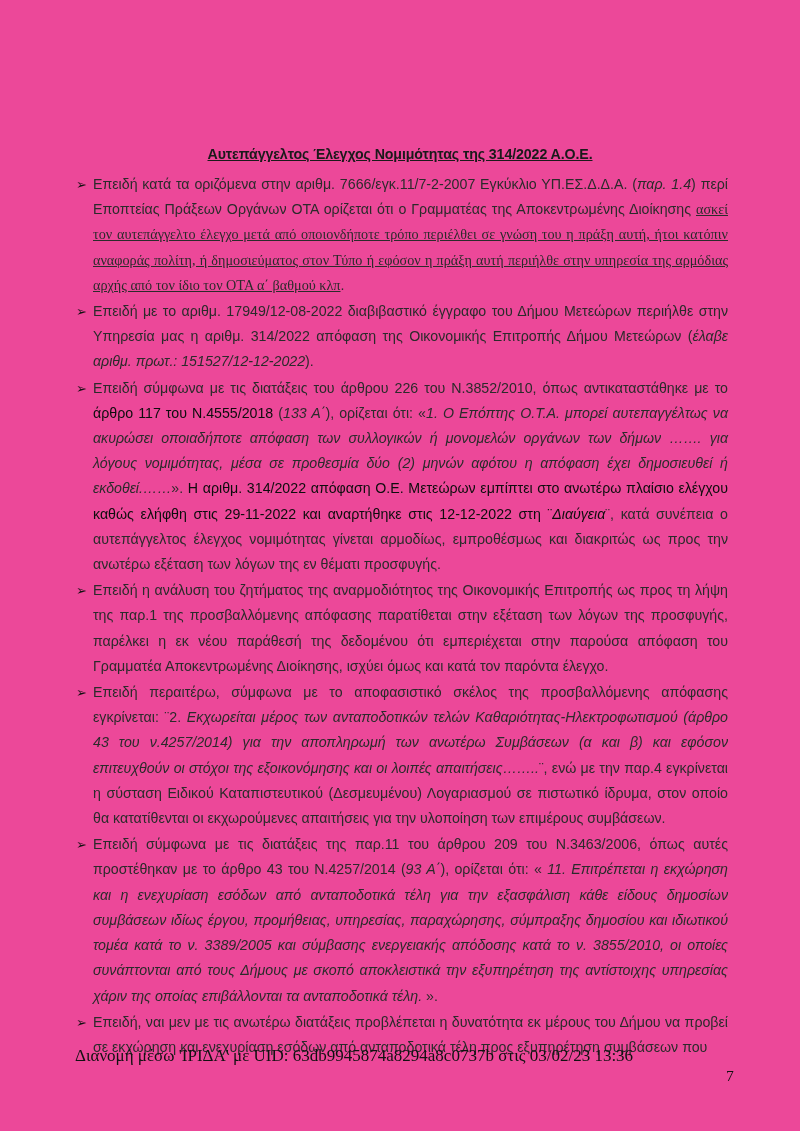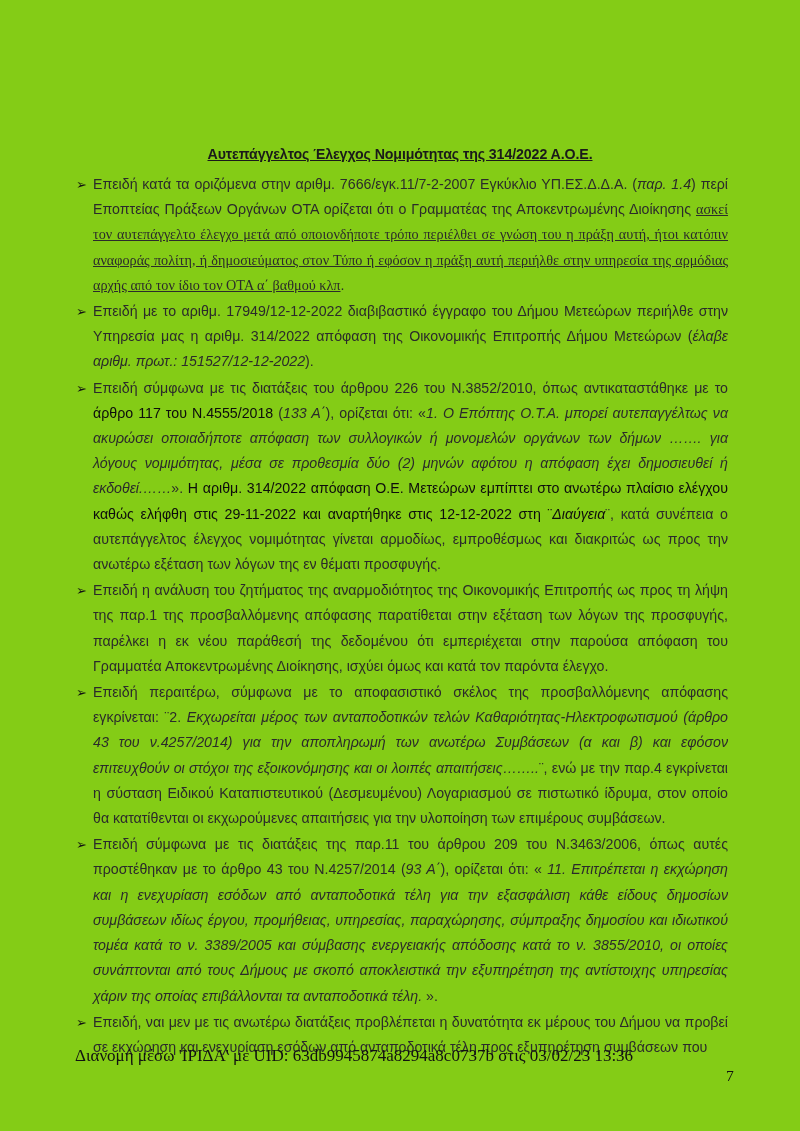--- a/index.html
+++ b/index.html
@@ -1,17 +1,17 @@
 <!DOCTYPE html>
 <html><head>
   <meta charset="utf-8">
   <style>
     html, body { margin: 0; padding: 0; background: #ffffff; }
     body { width: 800px; height: 1131px; position: relative; overflow: hidden; }
-    .page { position: absolute; left: 0; top: 0; width: 800px; height: 1131px; background: #84cc16; }
+    .page { position: absolute; left: 0; top: 0; width: 800px; height: 1131px; background: #ec4899; }
     .title {
       position: absolute; top: 146px; left: 0; width: 800px; text-align: center;
       font-family: "Liberation Sans", sans-serif; font-size: 14.2px; font-weight: bold;
       text-decoration: underline; color: #1a1a1a; letter-spacing: -0.1px;
     }
     .body {
       position: absolute; top: 172px; left: 76px; width: 652px;
       font-family: "Liberation Sans", sans-serif; font-size: 14.2px; line-height: 25.2px;
       color: #2b2b2b;
     }
@@ -38,21 +38,21 @@
 
   <div class="body">
 
     <p class="item">
       <span class="bullet">➢</span>
       <span>Επειδή κατά τα οριζόμενα στην αριθμ. 7666/εγκ.11/7-2-2007 Εγκύκλιο ΥΠ.ΕΣ.Δ.Δ.Α. (</span><span class="i">παρ. 1.4</span><span>) περί Εποπτείας Πράξεων Οργάνων ΟΤΑ ορίζεται ότι ο Γραμματέας της Αποκεντρωμένης Διοίκησης  </span><span class="u">ασκεί τον αυτεπάγγελτο έλεγχο μετά από οποιονδήποτε τρόπο περιέλθει σε γνώση του η πράξη αυτή, ήτοι κατόπιν αναφοράς πολίτη, ή δημοσιεύματος στον Τύπο ή εφόσον η πράξη αυτή περιήλθε στην υπηρεσία της αρμόδιας αρχής από τον ίδιο τον ΟΤΑ α΄ βαθμού κλπ</span><span>.</span>
     </p>
 
     <p class="item">
       <span class="bullet">➢</span>
-      <span>Επειδή  με το αριθμ. 17949/12-12-2022 διαβιβαστικό έγγραφο του Δήμου Μετεώρων περιήλθε στην Υπηρεσία μας η αριθμ. 314/2022 απόφαση της Οικονομικής Επιτροπής Δήμου Μετεώρων (</span><span class="i">έλαβε αριθμ. πρωτ.: 151527/12-12-2022</span><span>).</span>
+      <span>Επειδή  με το αριθμ. 17949/12-08-2022 διαβιβαστικό έγγραφο του Δήμου Μετεώρων περιήλθε στην Υπηρεσία μας η αριθμ. 314/2022 απόφαση της Οικονομικής Επιτροπής Δήμου Μετεώρων (</span><span class="i">έλαβε αριθμ. πρωτ.: 151527/12-12-2022</span><span>).</span>
     </p>
 
     <p class="item">
       <span class="bullet">➢</span>
       <span>Επειδή σύμφωνα με τις διατάξεις του άρθρου 226 του Ν.3852/2010, όπως αντικαταστάθηκε με το </span><span class="dk">άρθρο 117 του Ν.4555/2018</span><span> (</span><span class="i">133 Α΄</span><span>), ορίζεται ότι: «</span><span class="i">1. Ο Επόπτης Ο.Τ.Α. μπορεί αυτεπαγγέλτως να ακυρώσει οποιαδήποτε απόφαση των συλλογικών ή μονομελών οργάνων των δήμων ……. για λόγους νομιμότητας, μέσα σε προθεσμία δύο (2) μηνών αφότου η απόφαση έχει δημοσιευθεί ή εκδοθεί.……</span><span>». </span><span class="dk">Η αριθμ. 314/2022 απόφαση Ο.Ε. Μετεώρων εμπίπτει στο ανωτέρω πλαίσιο ελέγχου καθώς ελήφθη στις 29-11-2022 και αναρτήθηκε στις 12-12-2022 στη ¨</span><span class="i dk">Διαύγεια</span><span>¨, κατά συνέπεια ο αυτεπάγγελτος έλεγχος νομιμότητας γίνεται αρμοδίως, εμπροθέσμως και διακριτώς ως προς την ανωτέρω εξέταση των λόγων της εν θέματι προσφυγής.</span>
     </p>
 
     <p class="item">
       <span class="bullet">➢</span>
       <span>Επειδή η ανάλυση του ζητήματος της αναρμοδιότητος της Οικονομικής Επιτροπής ως προς τη λήψη της παρ.1 της προσβαλλόμενης απόφασης παρατίθεται στην εξέταση των λόγων της προσφυγής, παρέλκει η εκ νέου παράθεσή της δεδομένου ότι εμπεριέχεται στην παρούσα απόφαση του Γραμματέα Αποκεντρωμένης Διοίκησης, ισχύει όμως και κατά τον παρόντα έλεγχο.</span>

